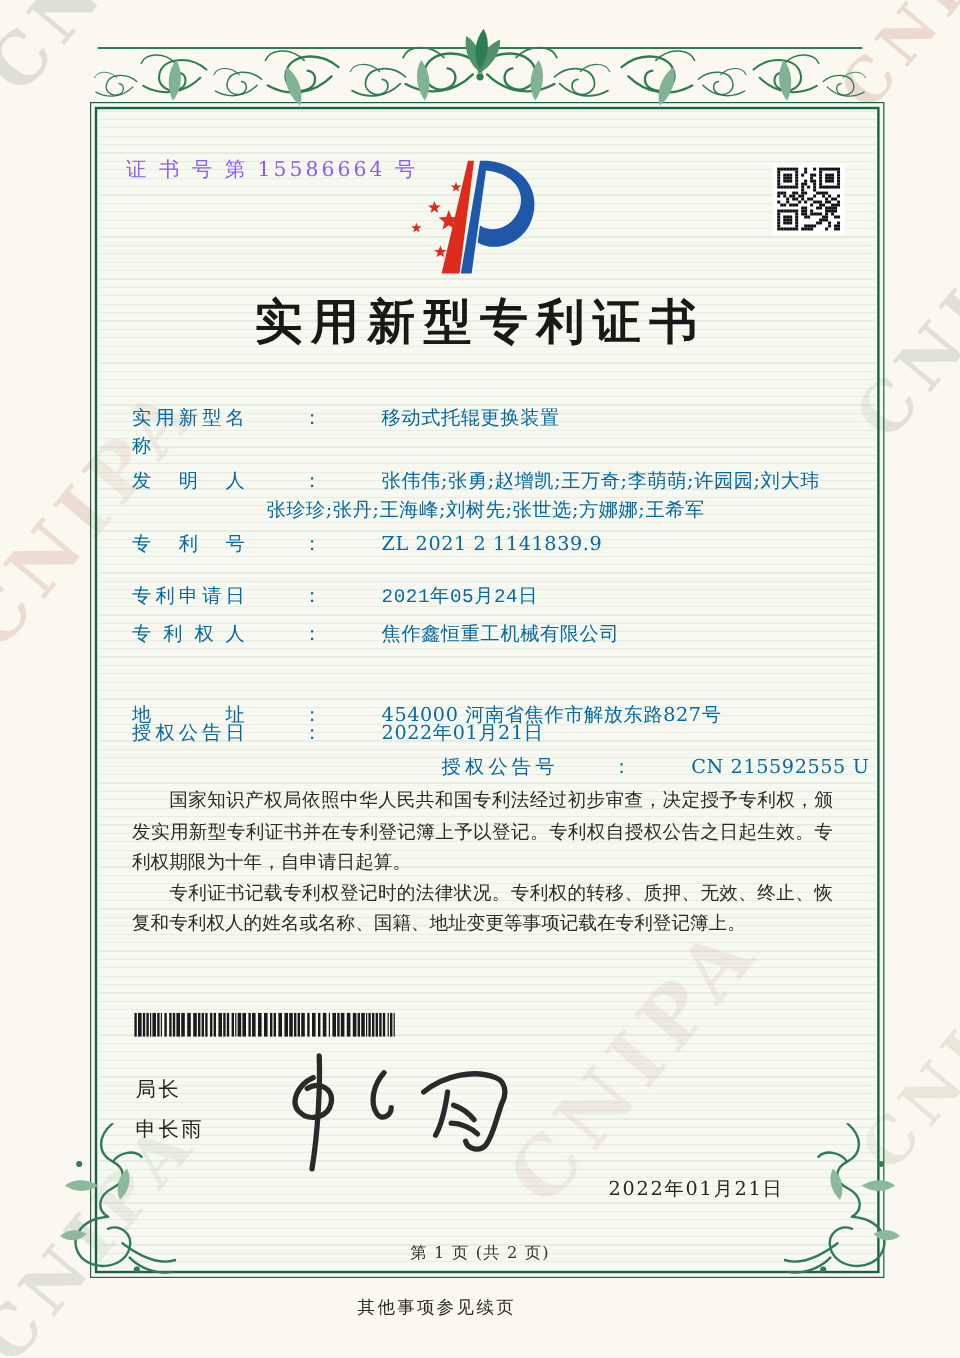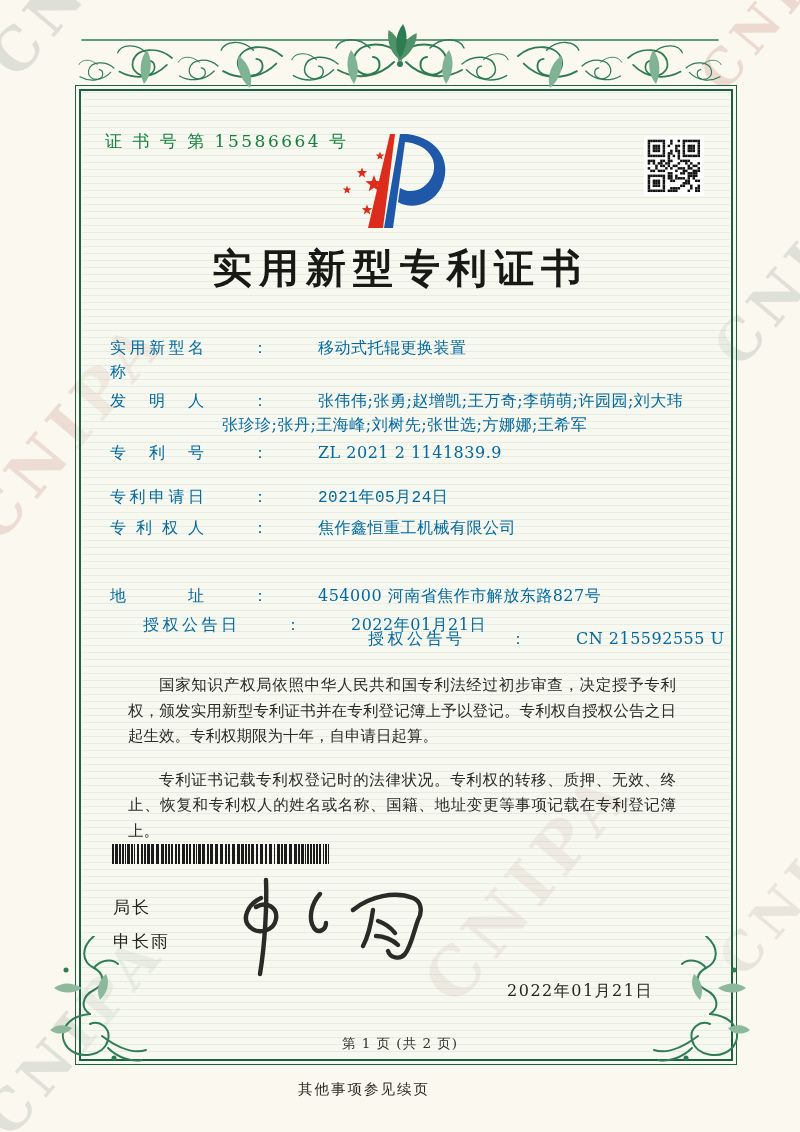--- a/index.html
+++ b/index.html
@@ -22,47 +22,47 @@
          border:1.5px solid #1b6243;background:rgba(244,248,240,0.45);}
   .frame-inner{position:absolute;left:3px;top:3px;right:3px;bottom:3px;border:2.5px solid #1b6243;}
   .frame::before{content:"";position:absolute;inset:6px;
          background:repeating-linear-gradient(180deg,rgba(130,165,140,0.14) 0 1px,rgba(0,0,0,0) 1px 7px);}
   .top-ornament{position:absolute;left:78px;top:24px;width:644px;height:74px;}
   .corner-flourish{position:absolute;width:105px;height:132px;top:936px;}
   .fl-left{left:42px;}
   .fl-right{left:653px;transform:scaleX(-1);}
 
   
-  .cert-no{position:absolute;left:105px;top:130px;font-size:17px;letter-spacing:2.5px;color:#15803d;}
+  .cert-no{position:absolute;left:105px;top:130px;font-size:17px;letter-spacing:2.5px;color:#8b5cf6;}
   .logo{position:absolute;left:334px;top:128px;width:132px;height:106px;}
   .qr{position:absolute;left:644px;top:136px;width:60px;height:60px;}
 
   .title{position:absolute;left:0;top:241px;width:800px;text-align:center;
          font-size:40px;font-weight:700;letter-spacing:7px;color:#181816;}
 
   
   .frow{position:absolute;left:110px;display:flex;align-items:flex-start;
         font-size:16px;color:#0369a1;line-height:1.5;gap:48px;}
   .flabel{display:inline-block;width:94px;text-align:justify;text-align-last:justify;flex:0 0 94px;}
   .fcolon{display:inline-block;width:18px;flex:0 0 18px;}
   .fvalue{letter-spacing:0.5px;white-space:nowrap;}
   .row-name{top:336px;}
   .row-inventors{top:389px;}
   .row-inventors2{top:413px;left:222px;}
   .row-patno{top:441px;}
   .row-appdate{top:486px;font-family:Liberation Mono, monospace;}
   .row-patentee{top:516px;}
   .row-address{top:584px;}
-  .row-grantdate{top:613px;margin-left:33px;}
+  .row-grantdate{top:599px;}
   .row-grantno{top:627px;left:368px;}
 
   
   .body-text{position:absolute;left:110px;top:655px;width:584px;font-size:15.5px;
              line-height:25.5px;color:#2a2a27;text-align:justify;}
-  .body-text p{margin:18px;text-indent:2em;}
+  .body-text p{margin:0;text-indent:2em;}
 
   .barcode{position:absolute;left:110px;top:844px;width:224px;height:20px;}
 
   .sig-title{position:absolute;left:113px;top:896px;font-size:17px;color:#26261f;
              font-family:"DejaVu Sans","Liberation Sans",sans-serif;letter-spacing:2px;}
   .sig-name{position:absolute;left:113px;top:930px;font-size:17px;color:#26261f;
             font-family:"DejaVu Sans","Liberation Sans",sans-serif;letter-spacing:2px;}
   .sig-svg{position:absolute;left:225px;top:874px;width:215px;height:108px;}
 
   .issue-date{position:absolute;left:460px;top:981px;width:240px;text-align:center;

